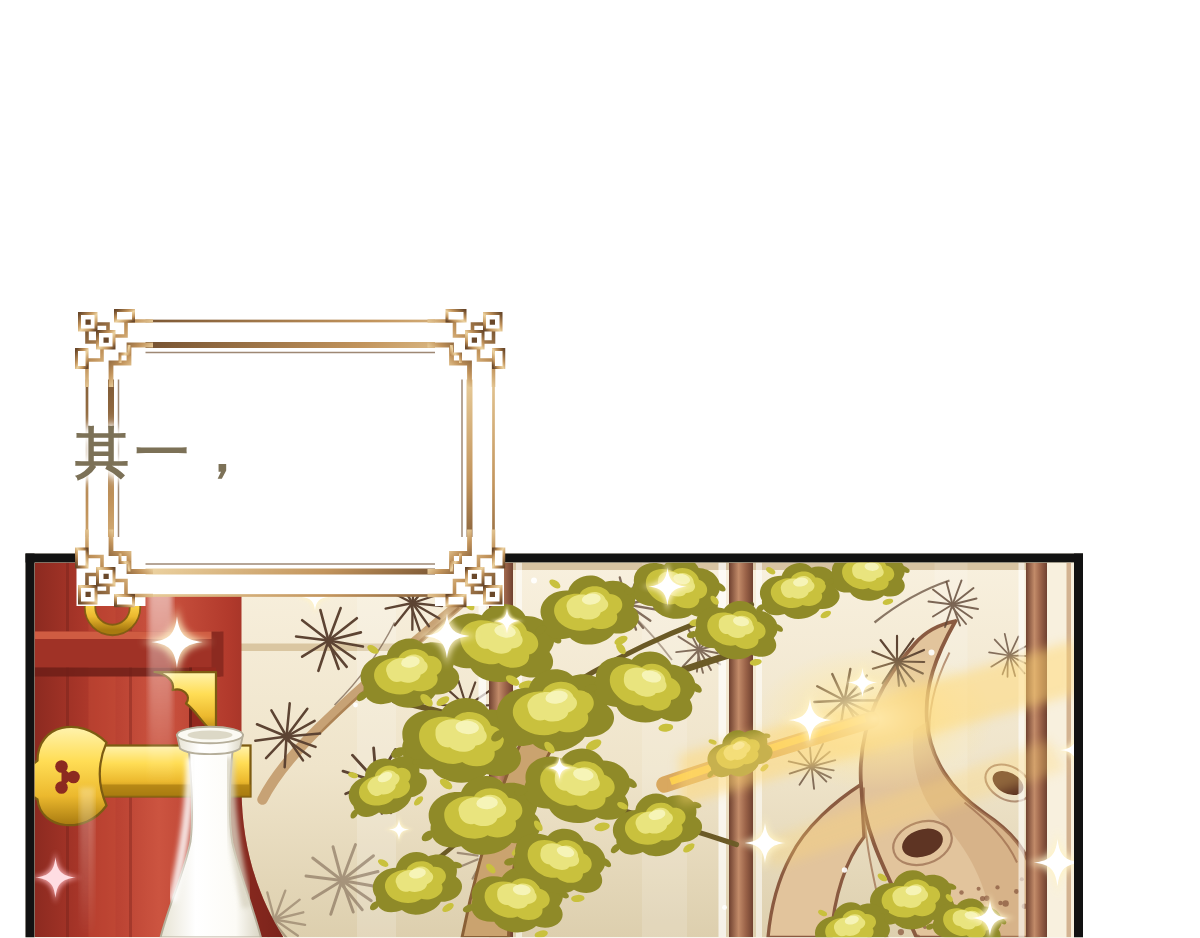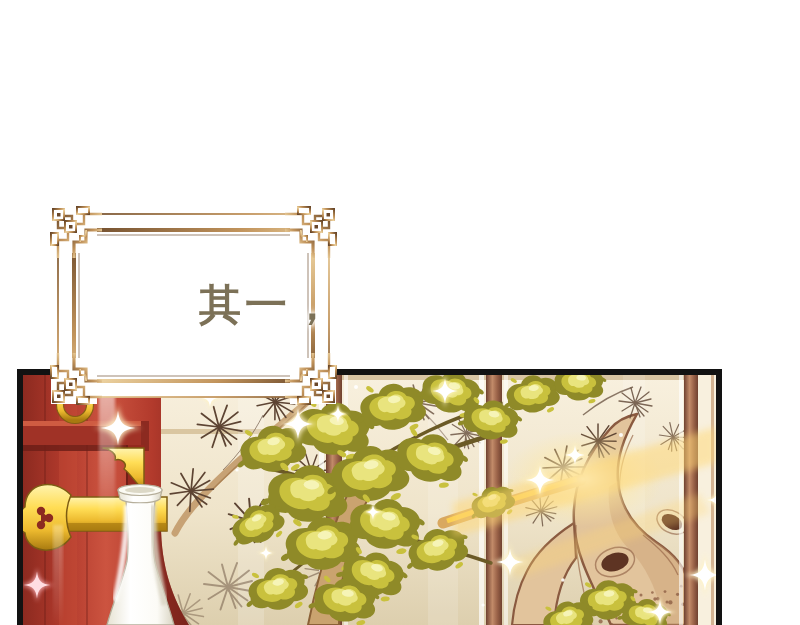--- a/index.html
+++ b/index.html
@@ -3,22 +3,22 @@
 <meta charset="utf-8">
 <style>
   html,body{margin:0;padding:0;}
   body{width:800px;height:625px;overflow:hidden;background:var(--page-bg,#fff);font-family:"Liberation Sans",sans-serif;}
   .page{position:relative;width:800px;height:625px;background:var(--page-bg,#fff);}
   .panel{position:absolute;left:17px;top:369px;width:705px;height:256px;box-sizing:border-box;
          border:6px solid var(--panel-border,#111);border-bottom:none;overflow:hidden;background:var(--screen-cream,#efe4ca);}
   .panel svg{display:block;}
   .caption-box{position:absolute;left:50px;top:206px;width:287px;height:199px;}
   .caption-box svg{position:absolute;left:0;top:0;}
-  .caption-text{position:absolute;left:0;top:74px;width:100%;text-align:right;
-      font-family:"Liberation Sans",sans-serif;font-weight:bold;font-size:42px;line-height:1.2;letter-spacing:4px;
+  .caption-text{position:absolute;left:0;top:74px;width:100%;text-align:left;
+      font-family:"Liberation Sans",sans-serif;font-weight:bold;font-size:36px;line-height:1.2;letter-spacing:4px;
       color:var(--caption-color,#7c7157);
       text-shadow:0 0 4px #fff,0 0 8px #fff,0 0 12px #fff,1px 1px 6px #fff;}
 </style>
 </head>
 <body>
 
 <div class="page">
 
   <div class="panel">
     <svg width="693" height="250" viewBox="0 0 693 250">

